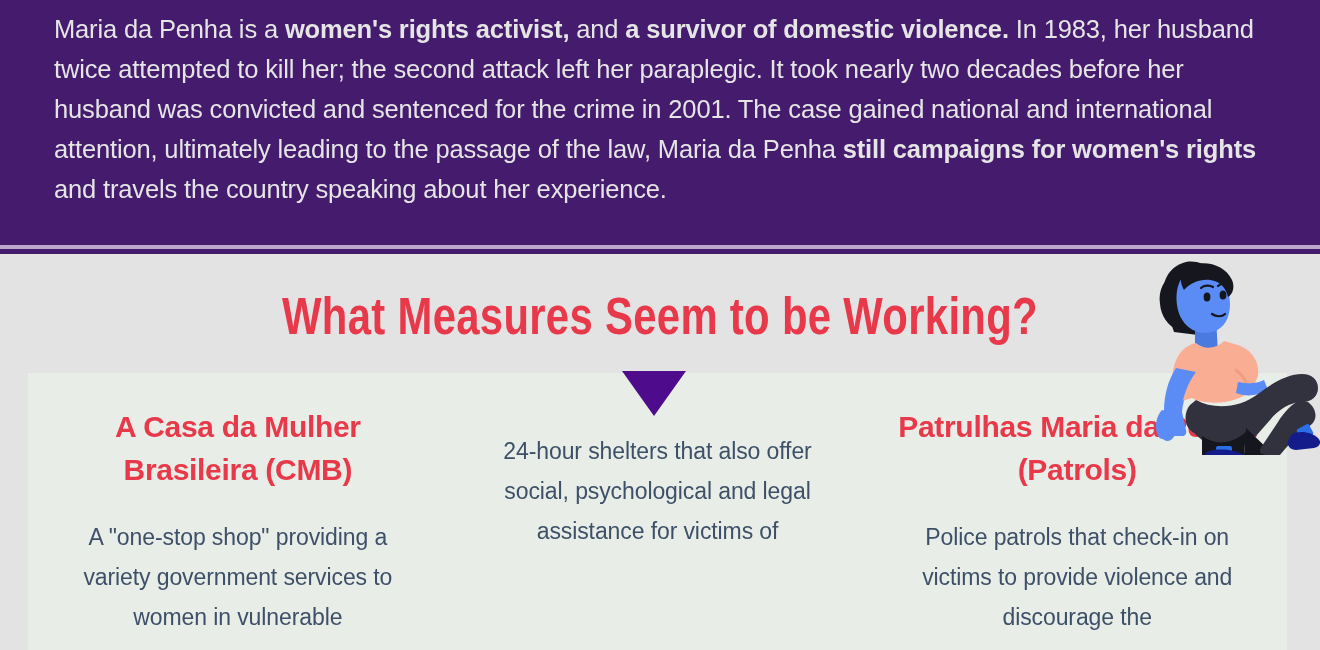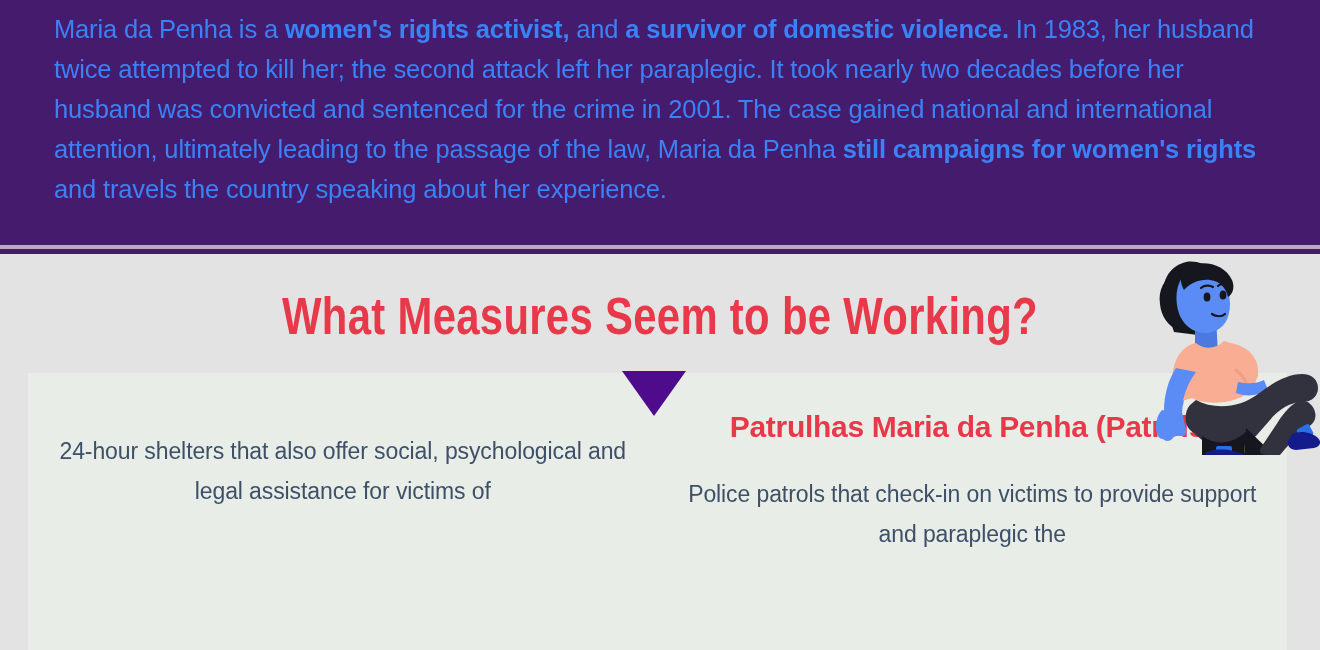--- a/index.html
+++ b/index.html
@@ -27,21 +27,21 @@
     width: 1320px;
     height: 245px;
     background: #441B6D;
     box-sizing: border-box;
   }
   .banner-paragraph {
     position: absolute;
     left: 54px;
     top: 9px;
     width: 1215px;
-    color: #3b82f6;
+    color: #e5e5e5;
     font-size: 25.5px;
     line-height: 40px;
     font-family: "Liberation Sans", sans-serif;
     letter-spacing: -0.15px;
     font-weight: 400;
   }
   .banner-paragraph b { font-weight: 700; }
 
   
   .stripe-light {
@@ -155,28 +155,32 @@
   <div class="stripe-light"></div>
   <div class="stripe-dark"></div>
 
   <div class="section-title">What Measures Seem to be Working?</div>
 
   <div class="card"></div>
   <div class="pointer-triangle"></div>
 
   <div class="columns">
 
+    <div class="col">
+      <div class="col-title">A Casa da Mulher Brasileira (CMB)</div>
+      <div class="col-body">A "one-stop shop" providing a variety government services to women in vulnerable</div>
+    </div>
 
     <div class="col">
       <div class="col-body">24-hour shelters that also offer social, psychological and legal assistance for victims of</div>
     </div>
 
     <div class="col">
       <div class="col-title">Patrulhas Maria da Penha (Patrols)</div>
-      <div class="col-body">Police patrols that check-in on victims to provide support and paraplegic the</div>
+      <div class="col-body">Police patrols that check-in on victims to provide violence and discourage the</div>
     </div>
 
   </div>
 
   <svg class="illustration" viewBox="0 0 180 205" xmlns="http://www.w3.org/2000/svg">
 
     <path d="M44 118 C 34 132, 28 152, 28 168 L 28 178 C 28 183, 31 186, 35 186 L 42 186 C 45 186, 47 184, 46 180 L 42 162 C 43 148, 50 134, 58 124 Z" fill="#5B8CF5"></path>
     <path d="M27 168 C 22 172, 20 180, 22 187 C 24 192, 30 192, 33 188 L 40 178 Z" fill="#5B8CF5"></path>
 
     <path d="M36 24 C 24 28, 18 40, 20 54 C 21 66, 28 76, 38 80 C 46 83, 54 80, 57 73 C 60 65, 55 57, 47 55 C 40 53, 36 47, 38 40 Z" fill="#16161F"></path>

